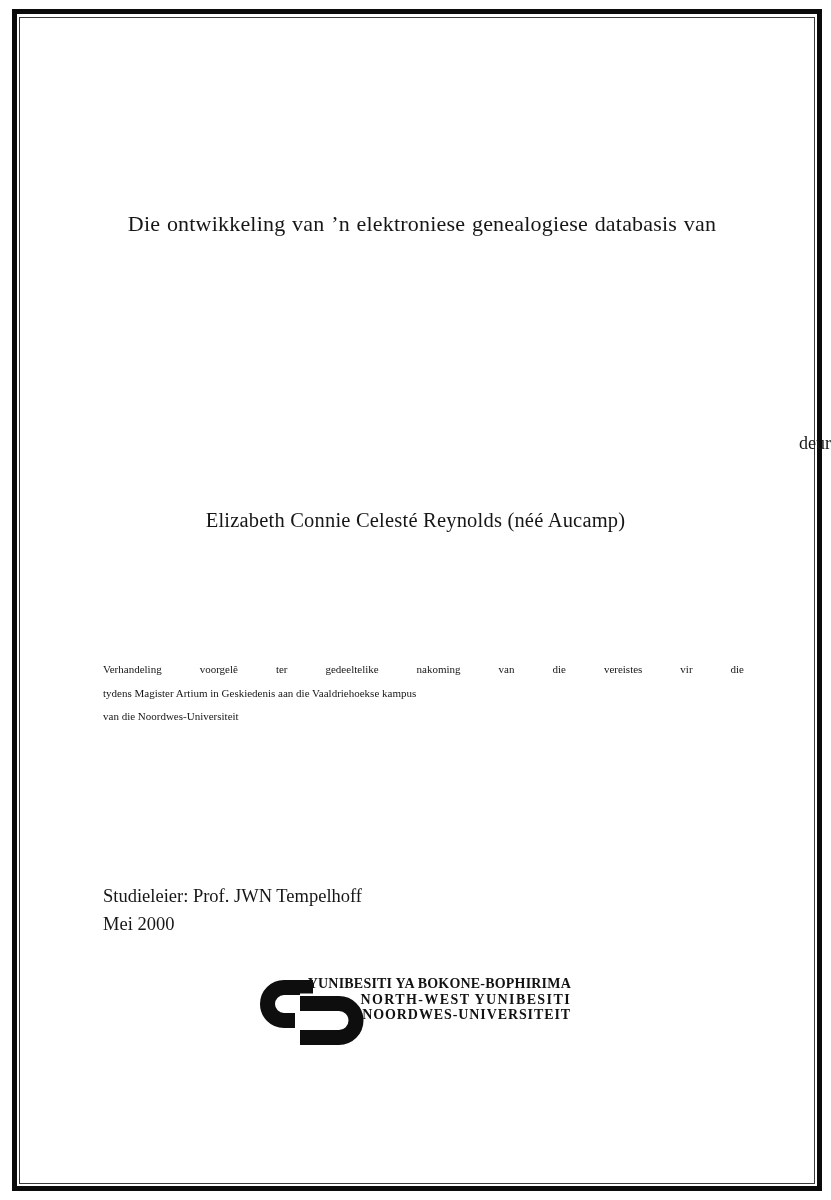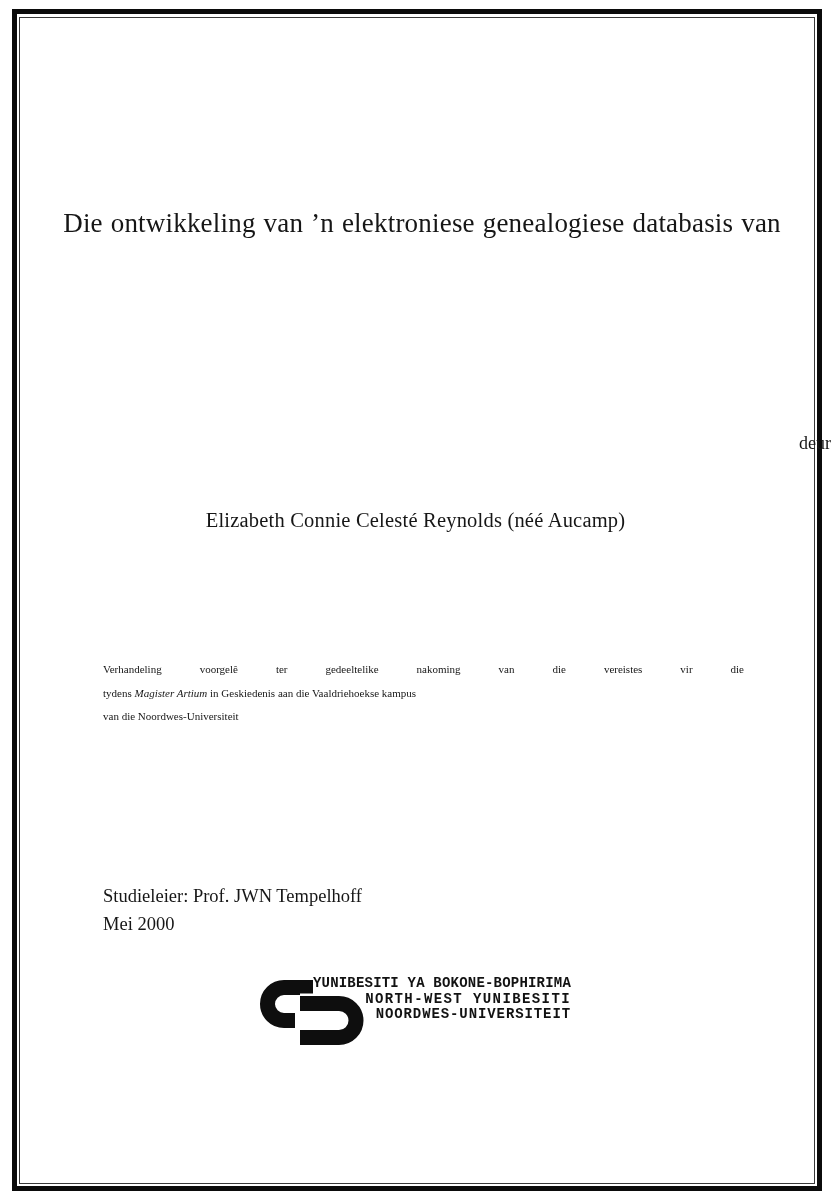--- a/index.html
+++ b/index.html
@@ -24,21 +24,21 @@
   .frame-thin {
     position: absolute;
     left: 19px; top: 17px; right: 16px; bottom: 16px;
     border: 1px solid #3a3a3a;
   }
 
   .title-block {
     position: absolute;
     top: 202px; left: 60px; right: 47px;
     text-align: center;
-    font-size: 27px;
+    font-size: 22px;
     line-height: 43px;
     letter-spacing: 0.2px;
     word-spacing: 1px;
   }
 
   .byline {
     position: absolute;
     top: 433px; left: 0; right: 0;
     text-align: right;
     font-size: 18px;
@@ -55,21 +55,21 @@
   .statement {
     position: absolute;
     top: 658px; left: 103px; width: 641px;
     font-size: 11px;
     line-height: 23.5px;
   }
   .statement .jline {
     text-align: justify;
     text-align-last: justify;
   }
-  .statement .italic { font-style: italic; }
+  .statement .italic { }
 
   .supervisor-block {
     position: absolute;
     top: 883px; left: 103px;
     font-size: 18.5px;
     line-height: 27.5px;
   }
 
   .logo {
     position: absolute;
@@ -79,21 +79,21 @@
   .logo-mark {
     position: absolute;
     left: 0; top: 5px;
     width: 105px; height: 66px;
   }
   .logo-mark svg { display: block; overflow: visible; }
   .logo-text {
     position: absolute;
     right: 0; top: 1px;
     text-align: right;
-    font-family: Liberation Mono, monospace;
+    font-family: Liberation Serif, serif;
     font-weight: 700;
     font-size: 14px;
     line-height: 15.5px;
     color: #121212;
     white-space: nowrap;
   }
   .logo-text .ls1 { letter-spacing: 0.2px; }
   .logo-text .ls2 { letter-spacing: 1.4px; }
   .logo-text .ls3 { letter-spacing: 0.9px; }
 </style>

